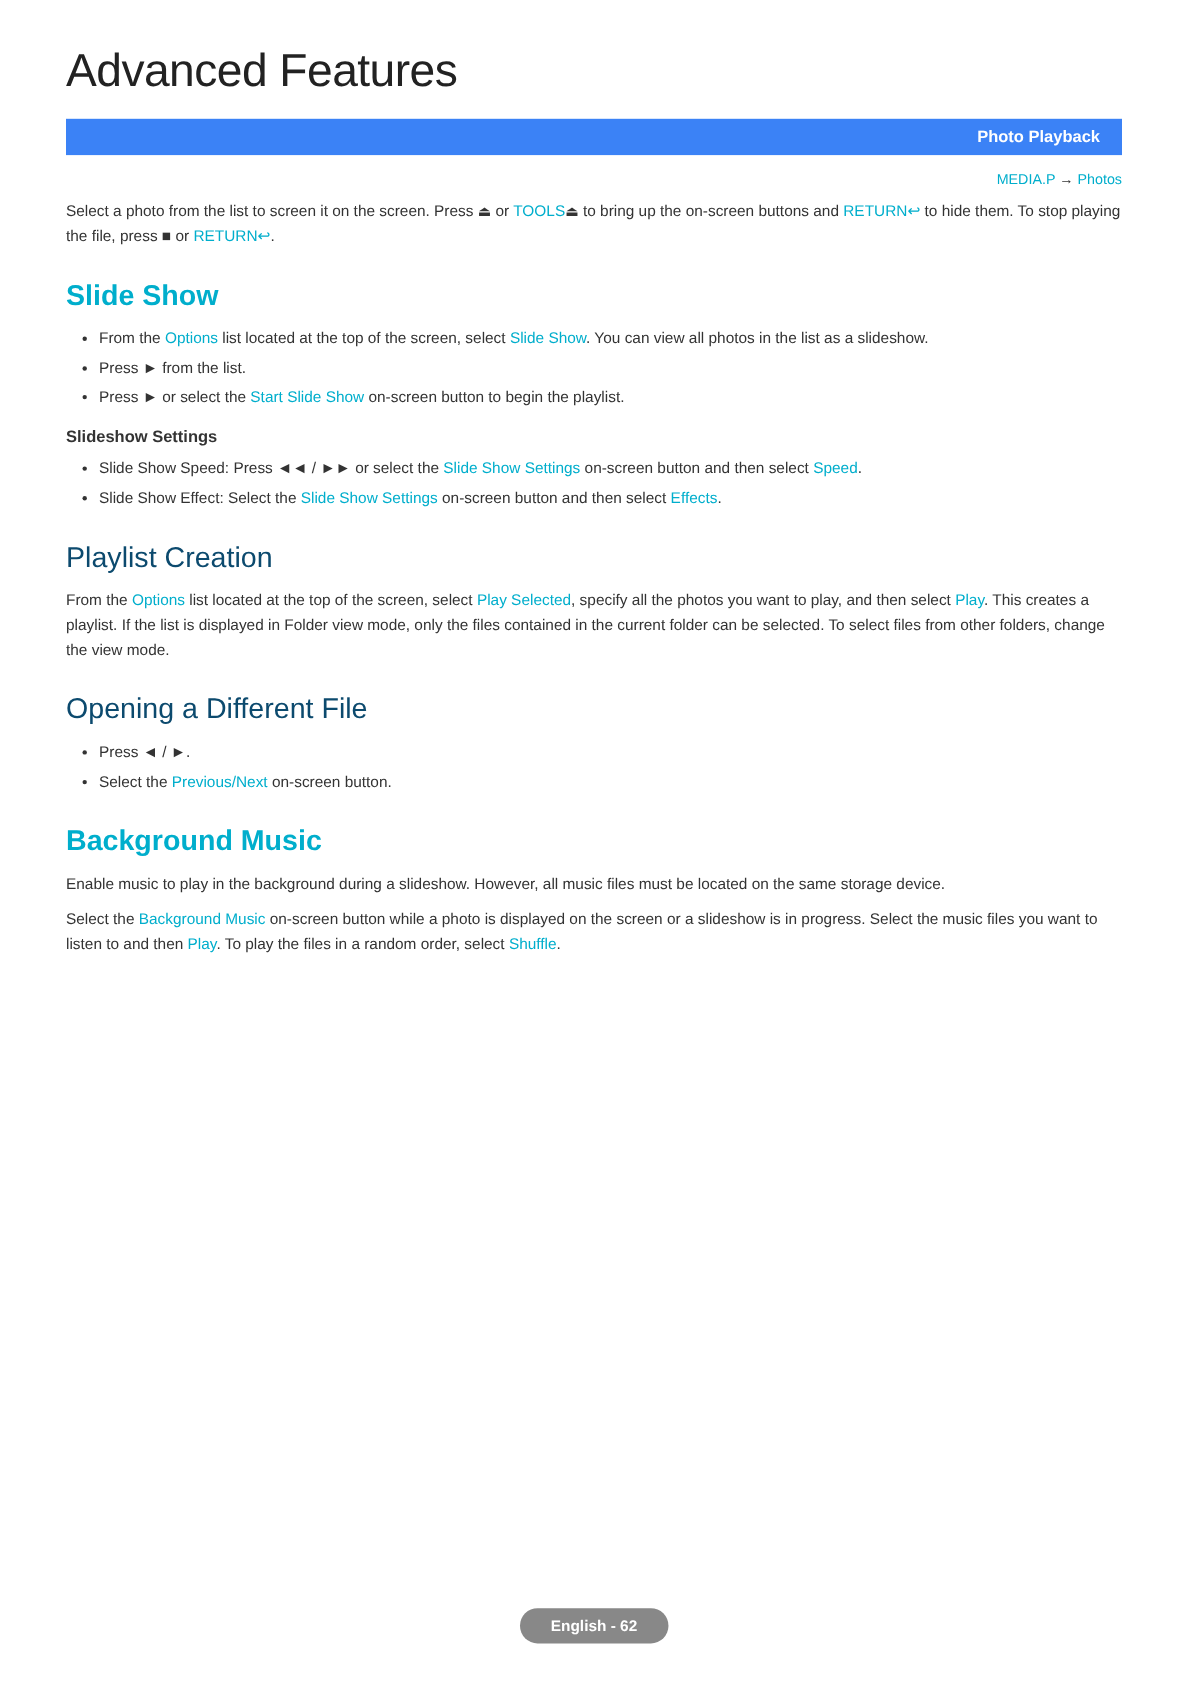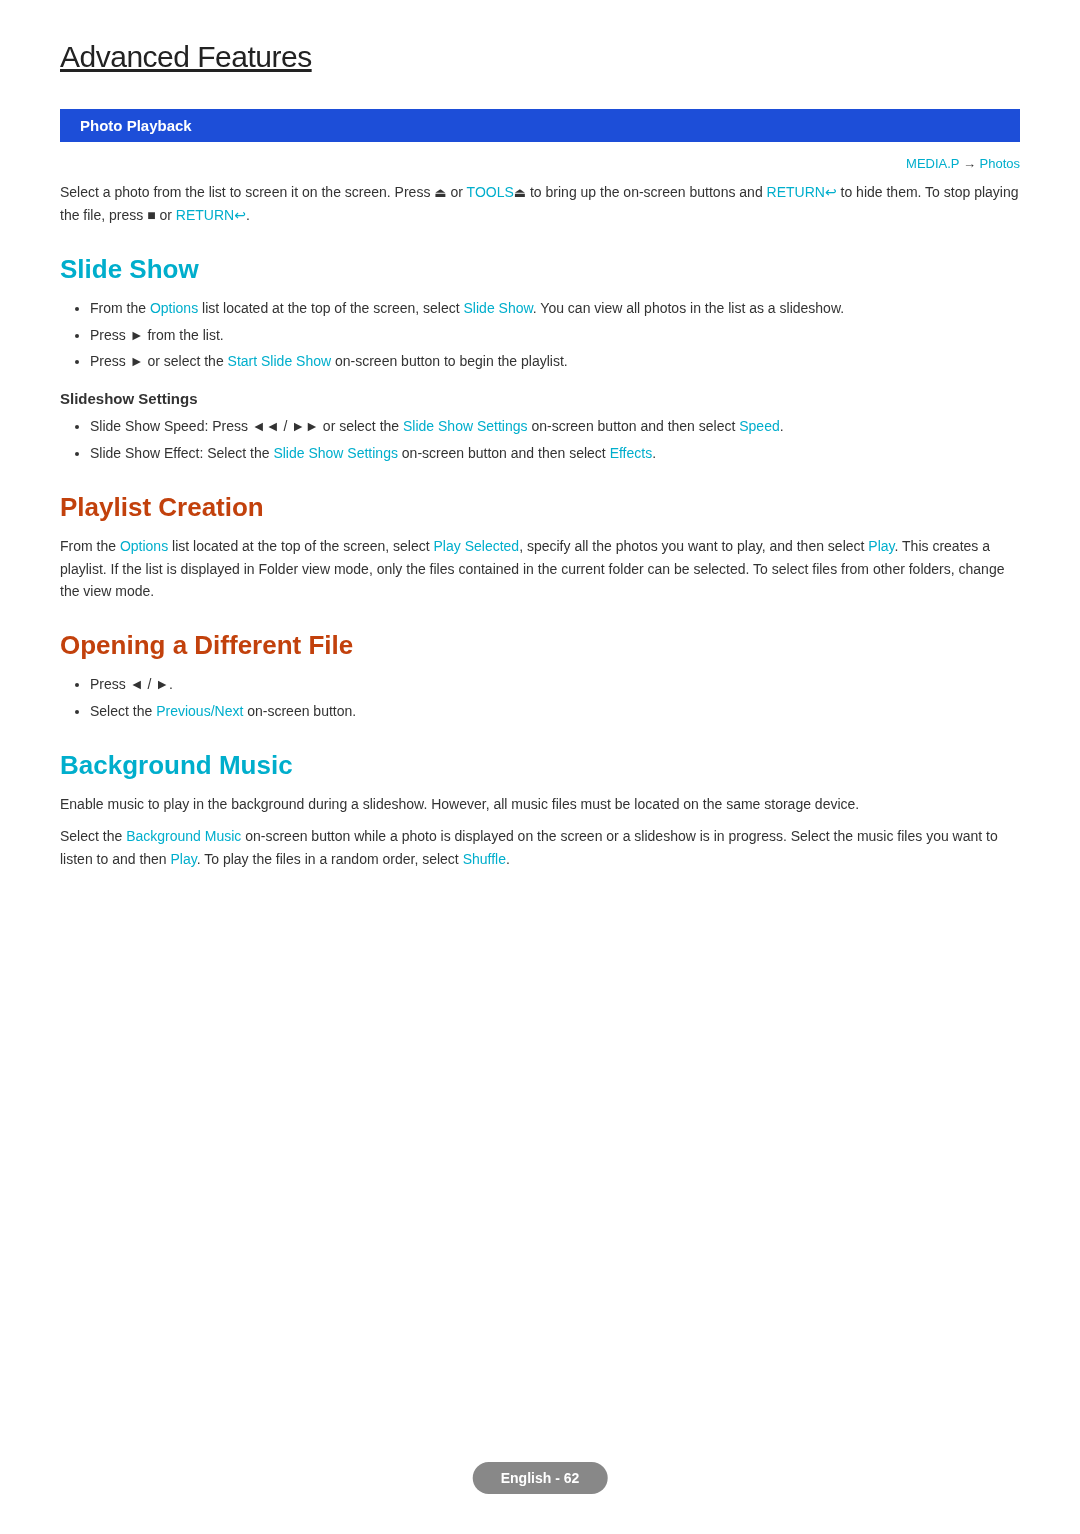--- a/index.html
+++ b/index.html
@@ -13,32 +13,31 @@
       font-family: Arial, sans-serif;
       font-size: 14px;
       color: #333333;
       width: 1080px;
       min-height: 1534px;
       padding: 40px 60px 60px 60px;
       position: relative;
     }
 
     .page-title {
-      font-size: 30px;
+      font-size: 42px;
       font-weight: 300;
       color: #222222;
-      margin-bottom: 35px;
+      margin-bottom: 20px;
       letter-spacing: -0.5px;
-      text-decoration: underline;
     }
 
     .section-header {
-      background-color: #1d4ed8;
+      background-color: #3b82f6;
       color: #ffffff;
-      text-align: left;
+      text-align: right;
       font-weight: bold;
       font-size: 15px;
       padding: 8px 20px;
       margin-bottom: 14px;
     }
 
     .breadcrumb {
       font-size: 13px;
       color: #00aecc;
       margin-bottom: 10px;
@@ -63,22 +62,22 @@
     .section-title-cyan {
       font-size: 26px;
       font-weight: bold;
       color: #00aecc;
       margin-top: 28px;
       margin-bottom: 12px;
     }
 
     .section-title-black {
       font-size: 26px;
-      font-weight: bold;
-      color: #c2410c;
+      font-weight: normal;
+      color: #0c4a6e;
       margin-top: 28px;
       margin-bottom: 12px;
     }
 
     .subsection-title {
       font-size: 15px;
       font-weight: bold;
       color: #333333;
       margin-top: 18px;
       margin-bottom: 8px;

